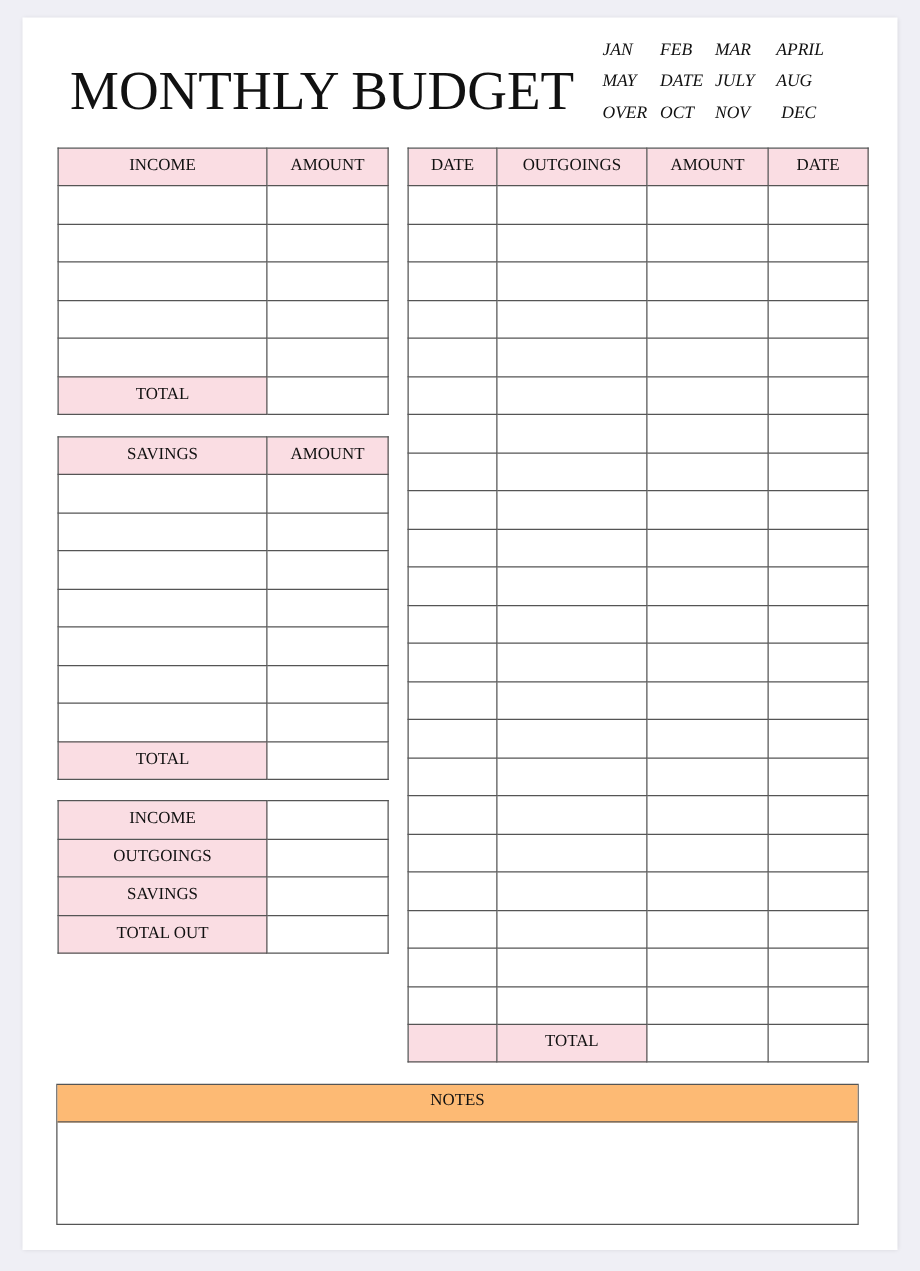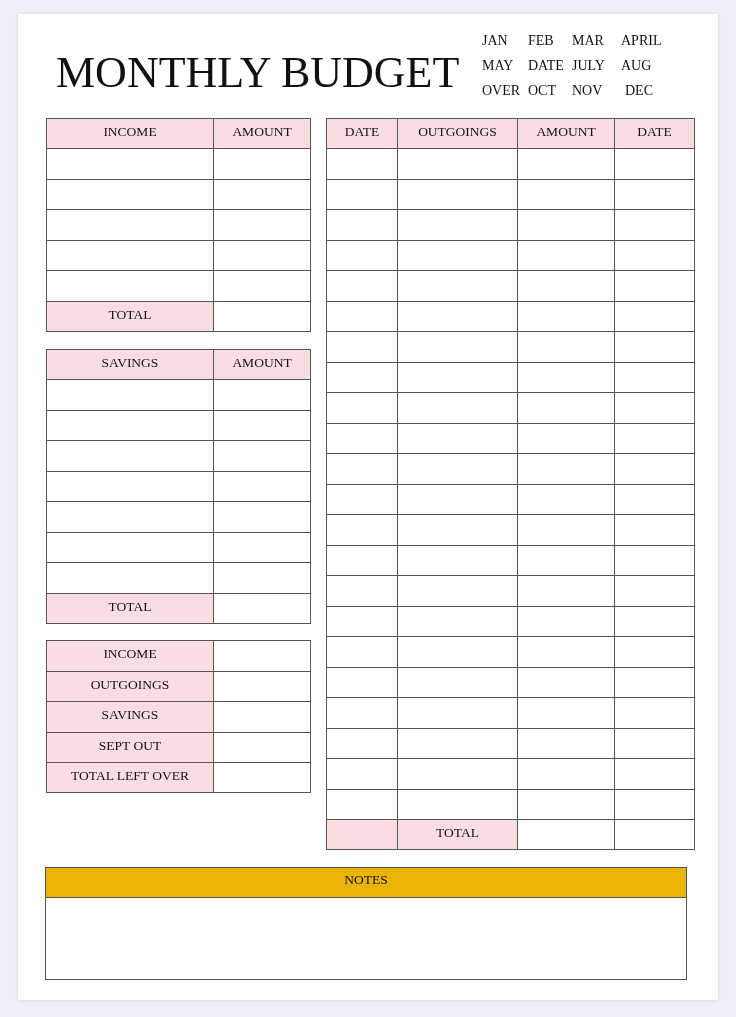--- a/index.html
+++ b/index.html
@@ -20,21 +20,21 @@
     font-size:44px; letter-spacing:0px; line-height:50px;
     white-space:nowrap;
   }
   .months {
     position:absolute; left:482px; top:33px;
     display:grid;
     grid-template-columns:46px 44px 49px 50px;
     grid-auto-rows:25px;
     font-size:14px;
   }
-  .months span { white-space:nowrap; }
+  .months span { white-space:nowrap;font-style:italic; }
   .months span.dec { padding-left:4px; }
 
   table.grid {
     position:absolute; border-collapse:collapse; table-layout:fixed;
   }
   table.grid td, table.grid th {
     border:1px solid #555;
     padding:0; font-weight:normal; font-size:13.5px;
     text-align:center; vertical-align:top;
     line-height:26px;
@@ -45,21 +45,21 @@
   #income-table { left:46px; top:118px; width:264px; }
   #savings-table { left:46px; top:349px; width:264px; }
   #summary-table { left:46px; top:640px; width:264px; }
   #outgoings-table { left:326px; top:118px; width:368px; }
 
   .notes {
     position:absolute; left:45px; top:867px; width:642px; height:113px;
     border:1px solid #555; box-sizing:border-box; background:#fff;
   }
   .notes-header {
-    height:29px; border-bottom:1px solid #555; background:#eab308;
+    height:29px; border-bottom:1px solid #555; background:#fdba74;
     font-size:13.5px; text-align:center; line-height:24px;
     padding-right:0;
   }
   .notes-header span { display:inline-block; margin-left:0px; }
   .notes-body { width:100%; height:83px; }
 </style>
 </head>
 <body>
 
 <div class="page"></div>
@@ -183,25 +183,21 @@
   </tr>
   <tr style="height:30.5px">
     <td class="pink">OUTGOINGS</td>
     <td class="white"></td>
   </tr>
   <tr style="height:30.5px">
     <td class="pink">SAVINGS</td>
     <td class="white"></td>
   </tr>
   <tr style="height:30.5px">
-    <td class="pink">SEPT OUT</td>
-    <td class="white"></td>
-  </tr>
-  <tr style="height:30px">
-    <td class="pink">TOTAL LEFT OVER</td>
+    <td class="pink">TOTAL OUT</td>
     <td class="white"></td>
   </tr>
 </tbody>
   </table>
 
 <table class="grid" id="outgoings-table">
   <colgroup>
     <col style="width:71px">
       <col style="width:120px">
       <col style="width:97px">

